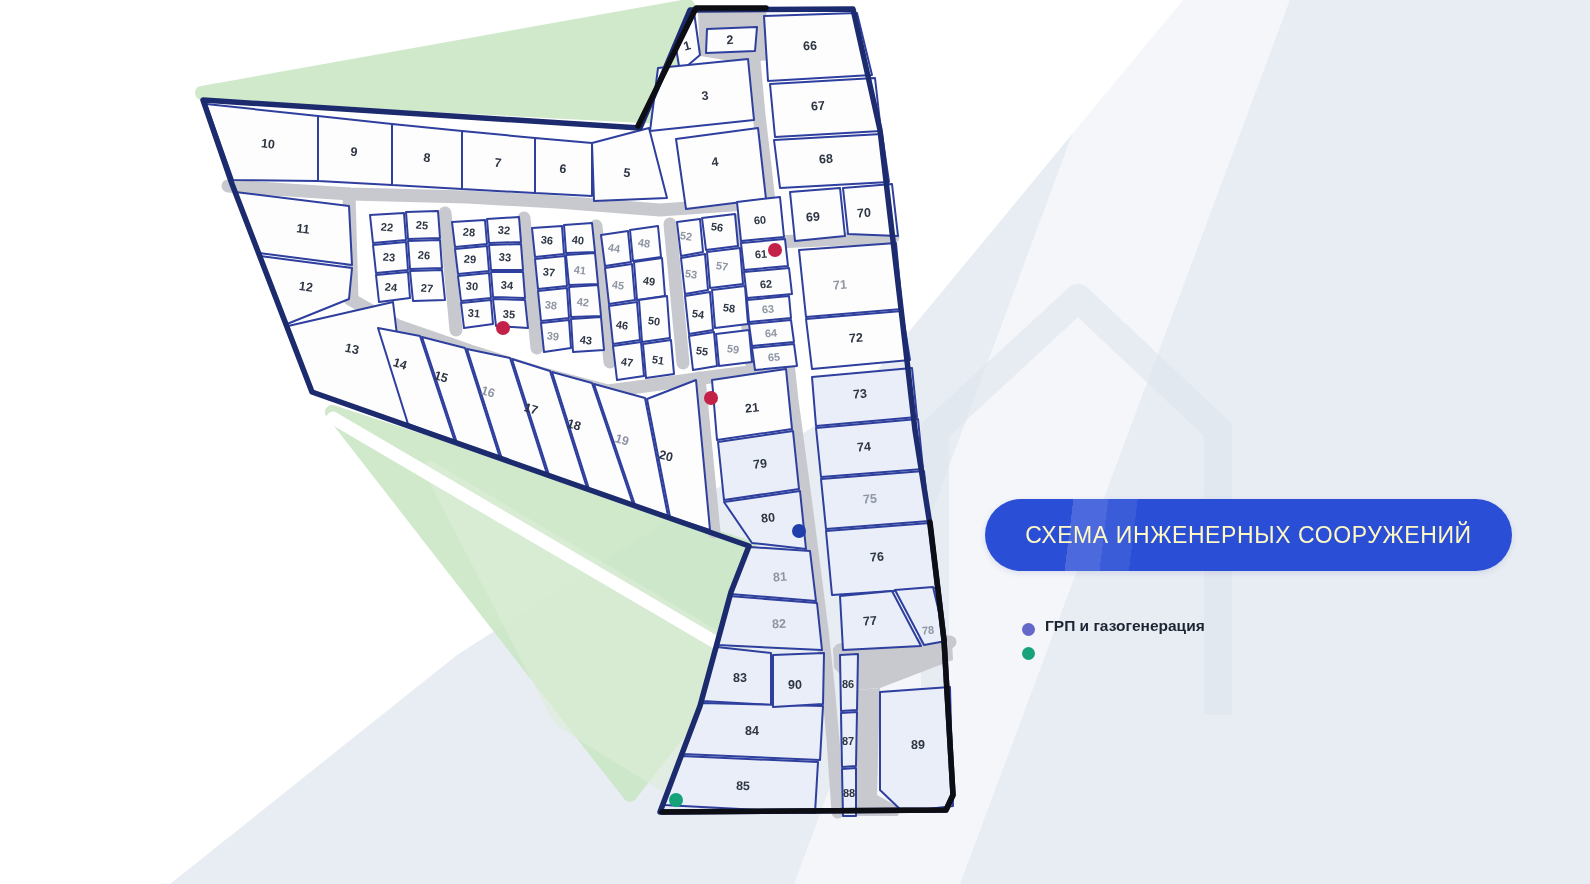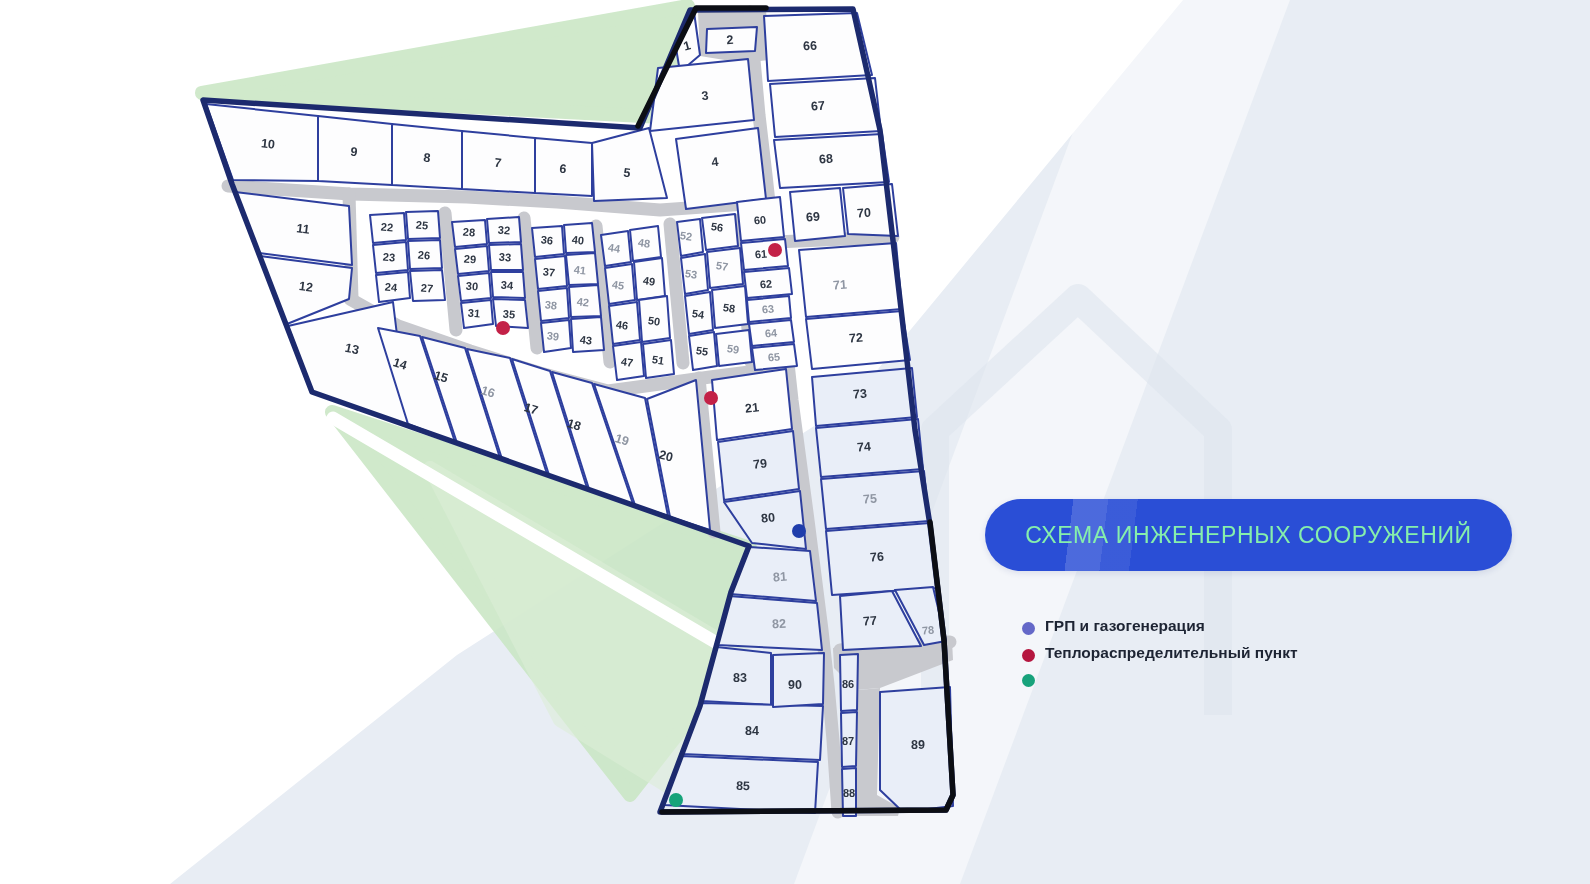--- a/index.html
+++ b/index.html
@@ -6,24 +6,24 @@
   #stage{position:relative;width:1590px;height:884px;overflow:hidden;background:#ffffff;
          font-family:"Liberation Sans","DejaVu Sans",sans-serif;}
   #map-svg{position:absolute;left:0;top:0;width:1590px;height:884px;display:block;}
   .banner{position:absolute;left:985px;top:499px;width:527px;height:72px;border-radius:36px;
           background:#2a4ed6;display:flex;align-items:center;justify-content:center;
           box-shadow:0 2px 6px rgba(30,50,120,.12);overflow:hidden;}
   .banner::after{content:"";position:absolute;left:0;top:0;right:0;bottom:0;
           background:linear-gradient(97deg,transparent 16.5%,rgba(255,255,255,.16) 16.5%,
                      rgba(255,255,255,.16) 23%,rgba(255,255,255,.08) 23%,
                      rgba(255,255,255,.08) 28.5%,transparent 28.5%);}
-  .banner-text{position:relative;z-index:1;color:#86efac;font-size:23px;font-weight:500;
+  .banner-text{position:relative;z-index:1;color:#fef9c3;font-size:23px;font-weight:500;
           letter-spacing:.6px;white-space:nowrap;}
   .legend{position:absolute;left:1022px;top:616px;width:370px;}
-  .legend-item{display:flex;align-items:center;margin-bottom:7px;}
+  .legend-item{display:flex;align-items:flex-end;margin-bottom:7px;}
   .legend-dot{flex:0 0 13px;width:13px;height:13px;border-radius:50%;margin-top:4px;margin-right:10px;}
   .legend-label{font-size:15.5px;font-weight:600;color:#1d2433;line-height:20px;max-width:330px;}
 </style>
 </head>
 <body>
 
 <div id="stage">
   <svg id="map-svg" viewBox="0 0 1590 884" xmlns="http://www.w3.org/2000/svg">
       <polygon points="1183,0 1590,0 1590,884 170,884 457,655 850,403" fill="#e8edf4" opacity="1"></polygon>
       <polygon points="1122,0 1290,0 960,884 794,884" fill="#ffffff" opacity="0.5"></polygon>
@@ -240,20 +240,16 @@
   <div class="banner">
     <span class="banner-text">СХЕМА ИНЖЕНЕРНЫХ СООРУЖЕНИЙ</span>
   </div>
 
   <div class="legend">
     <div class="legend-item">
       <span class="legend-dot" style="background:#6468c8"></span>
       <span class="legend-label">ГРП и газогенерация</span>
     </div>
     <div class="legend-item">
-      <span class="legend-dot" style="background:#b5163f"></span>
-      <span class="legend-label">Теплораспределительный пункт</span>
-    </div>
-    <div class="legend-item">
       <span class="legend-dot" style="background:#17a27b"></span>
     </div>
   </div>
 </div>
 
 </body></html>

